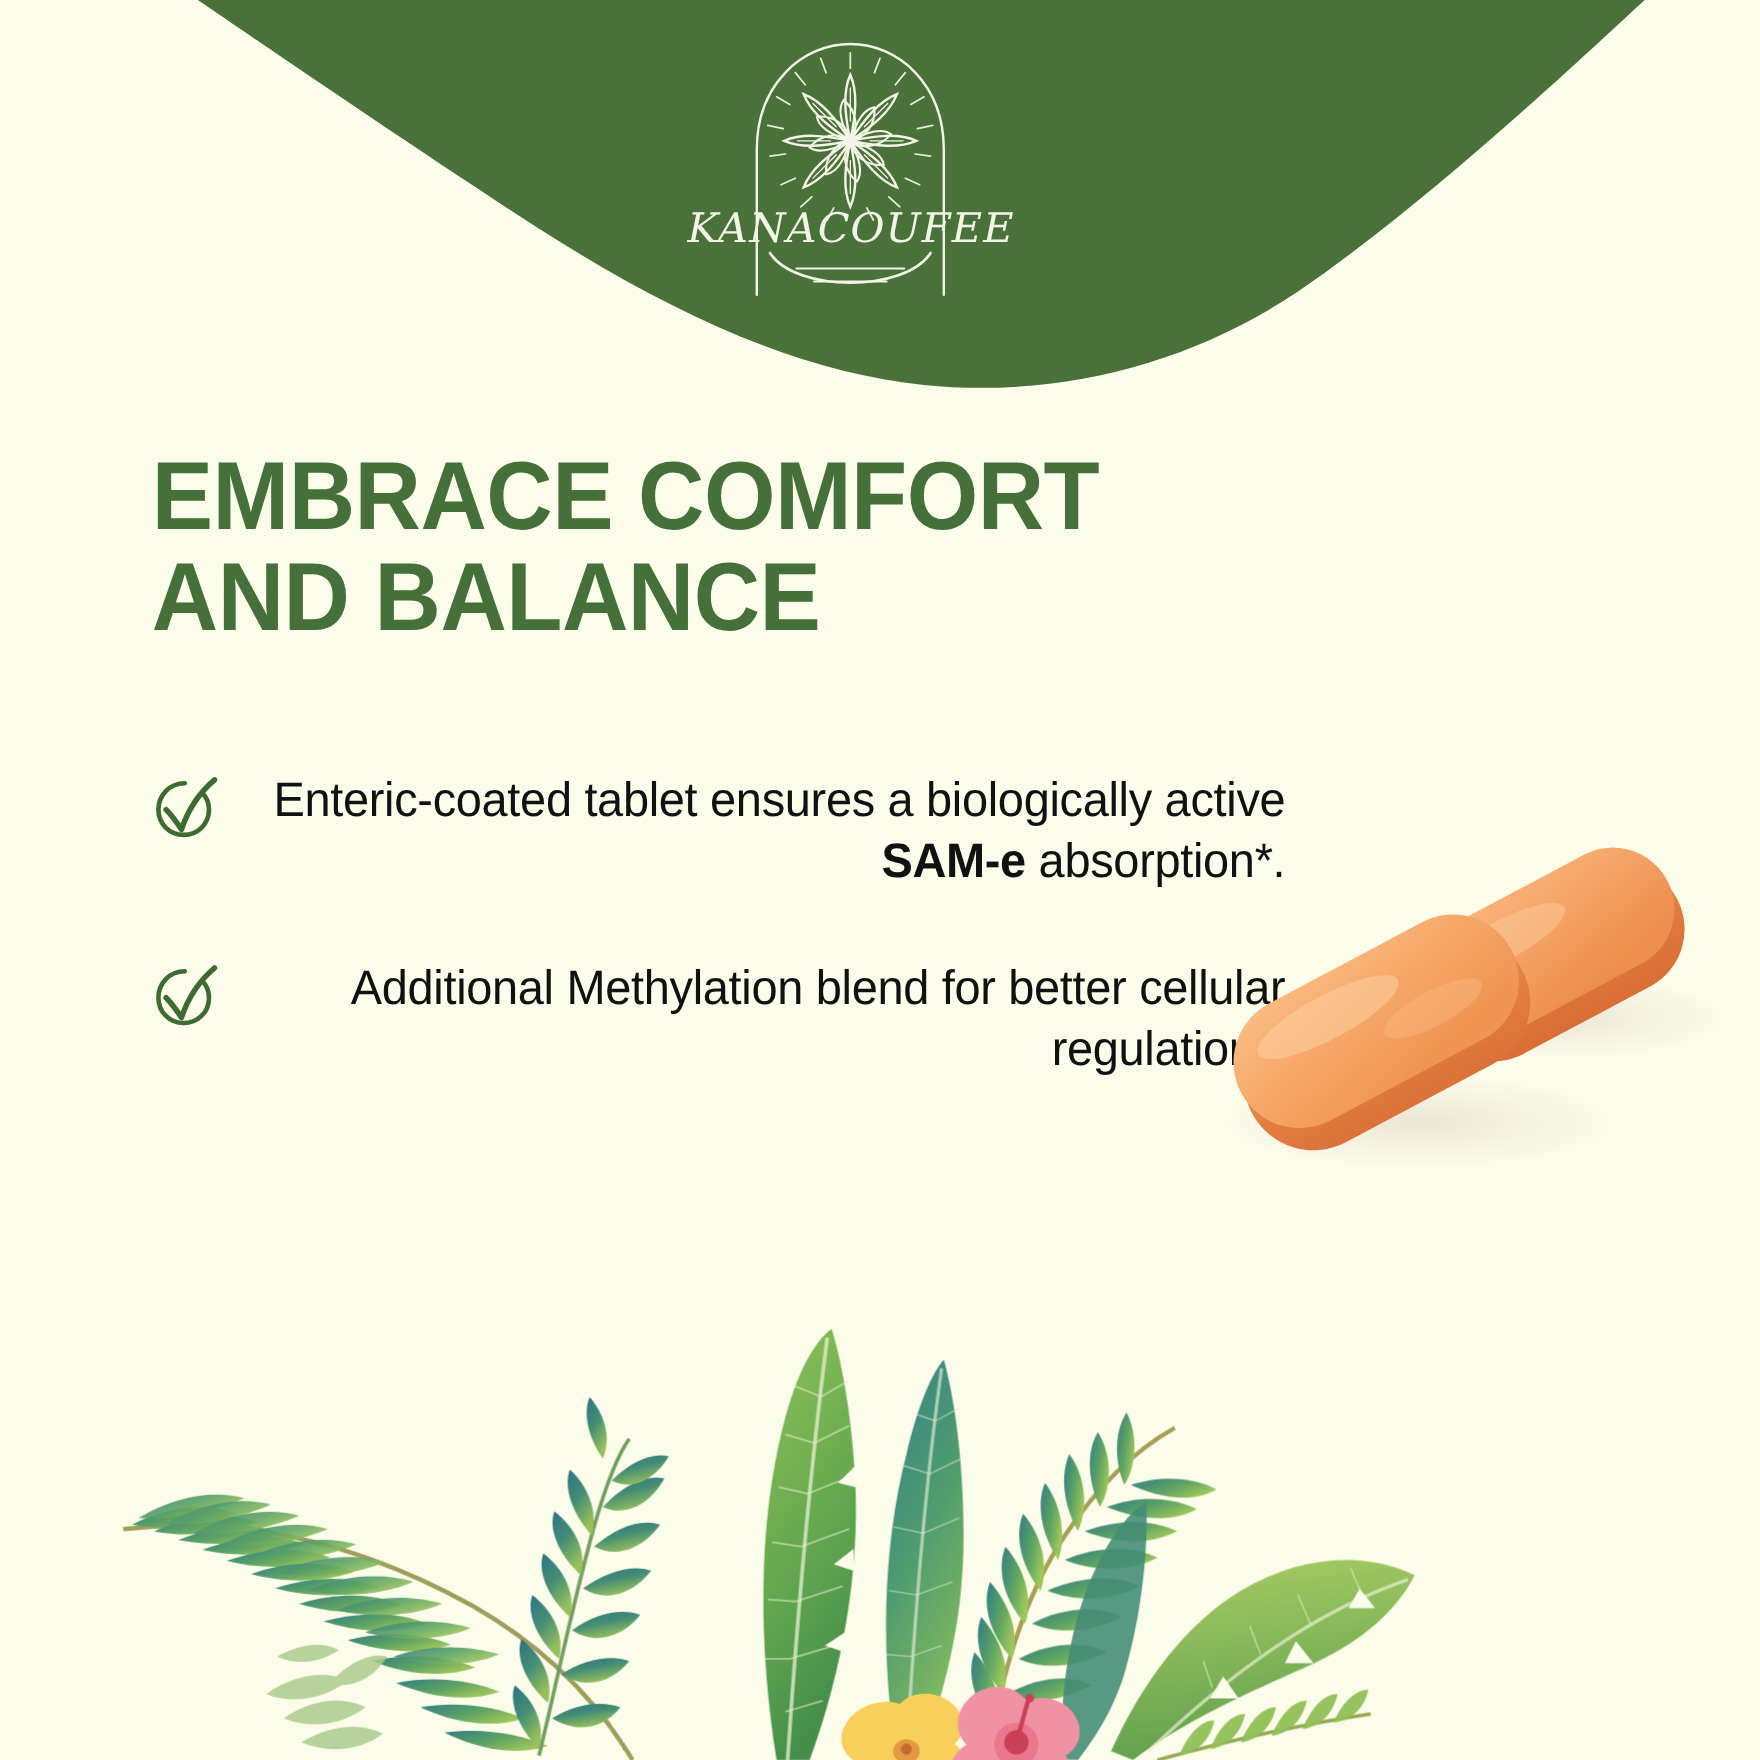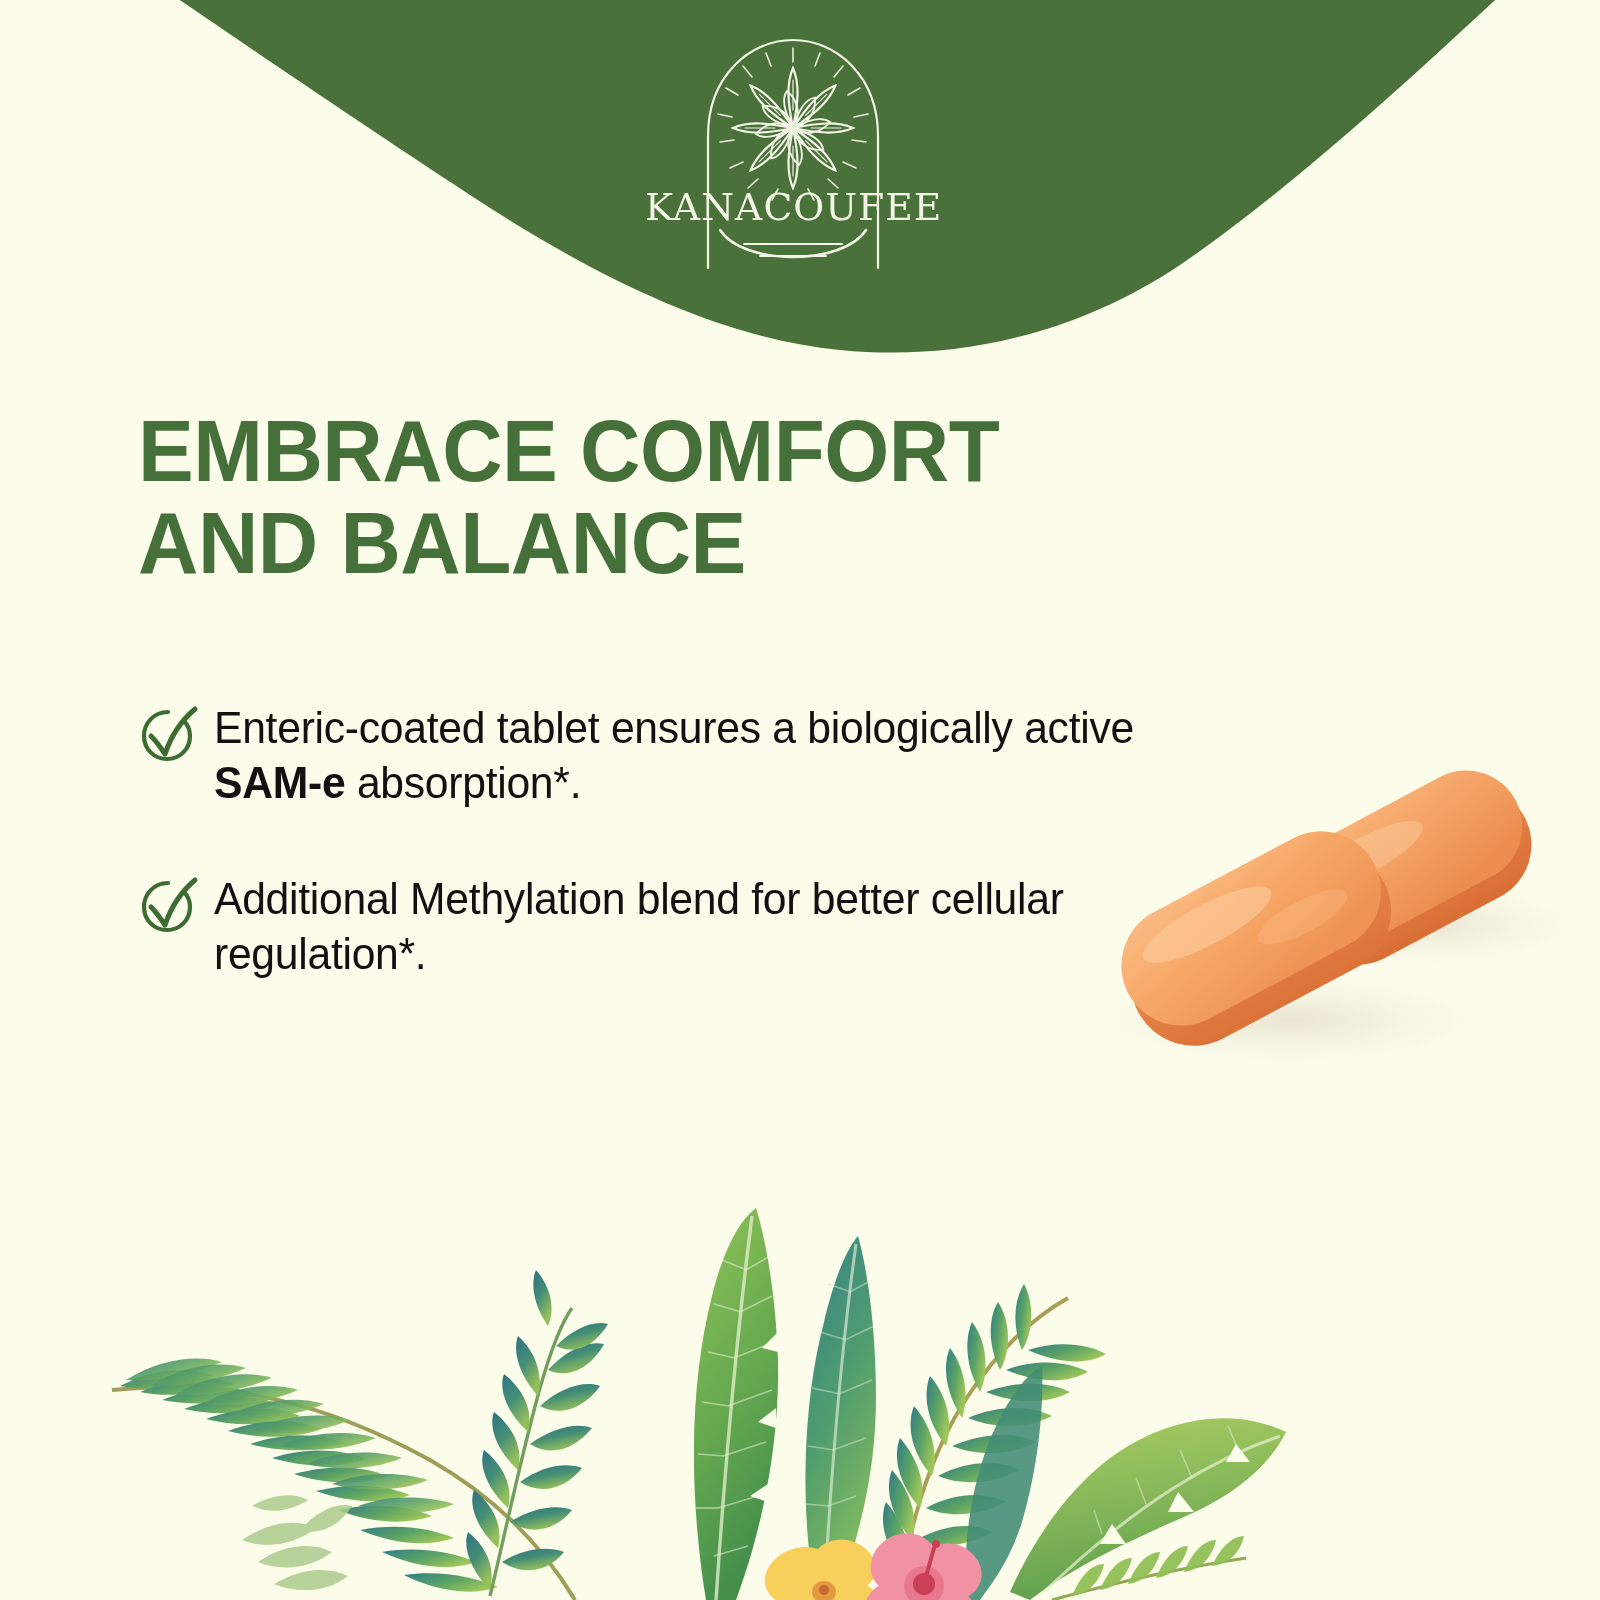--- a/index.html
+++ b/index.html
@@ -16,22 +16,22 @@
     position:absolute;
     top:0; left:0;
     width:1600px; height:420px;
     pointer-events:none;
   }
   .header-band svg { display:block; width:1600px; height:420px; }
 
   
   .logo {
     position:absolute;
-    top:18px; left:648px;
-    width:290px; height:260px;
+    top:18px; left:628px;
+    width:290px; height:260px;font-style:italic;
   }
   .logo svg { display:block; width:290px; height:260px; }
   .logo-wordmark {
     position:absolute;
     top:168px; left:0; width:290px;
     text-align:center;
     color:#F2F5E6;
     font-family:"DejaVu Serif", serif;
     font-size:37px;
     letter-spacing:1px;
@@ -58,20 +58,21 @@
   
   .bullets {
     position:absolute;
     top:700px; left:138px;
     width:1060px;
   }
   .bullet {
     display:flex;
     align-items:flex-start;
     margin-bottom:60px;
+    text-align:right;
   }
   .bullet:last-child { margin-bottom:0; }
   .check-icon {
     flex:0 0 auto;
     width:62px; height:62px;
     margin-right:14px;
     margin-top:4px;
   }
   .check-icon svg { display:block; width:62px; height:62px; }
   .bullet-text {

